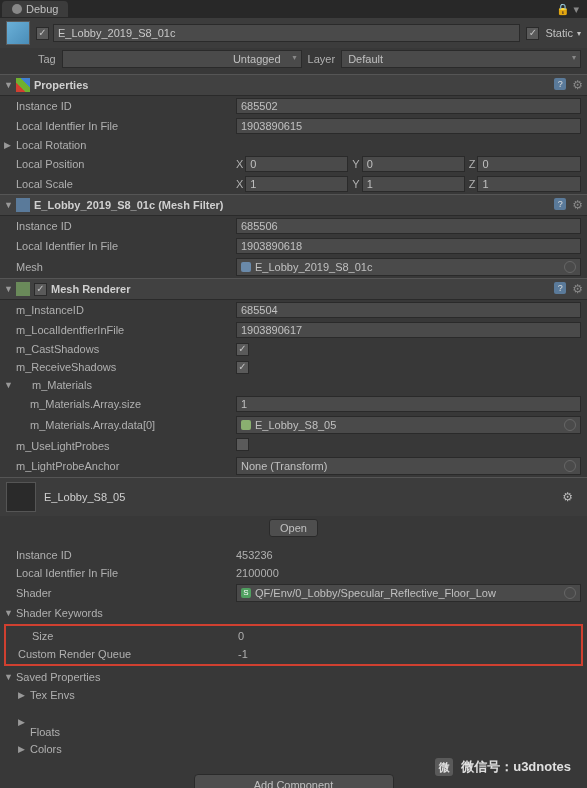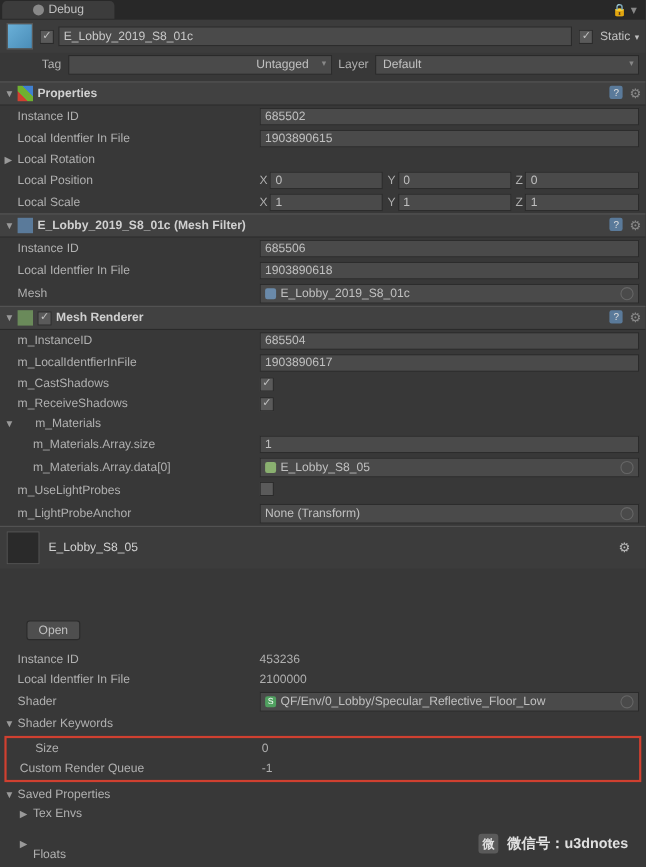--- a/index.html
+++ b/index.html
@@ -1,18 +1,18 @@
 <!DOCTYPE html>
 <html><head>
 <meta charset="utf-8">
 <style>
 * { margin:0; padding:0; box-sizing:border-box; font-family:Arial,sans-serif; }
 body { background:#383838; color:#b8b8b8; font-size:11px; width:587px; height:788px; overflow:hidden; position:relative; }
 .tab-bar { background:#282828; height:18px; display:flex; align-items:center; padding:0 2px; }
-.tab { background:#3c3c3c; border-radius:4px 4px 0 0; padding:2px 28px; display:flex; align-items:center; gap:4px; font-size:11px; color:#c0c0c0; }
+.tab { background:#3c3c3c; border-radius:4px 4px 0 0; padding:2px 10px; display:flex; align-items:center; gap:4px; font-size:11px; color:#c0c0c0; }
 .tab-icon { width:10px; height:10px; background:#888; border-radius:50%; display:inline-block; }
 .lock-area { margin-left:auto; padding:0 6px; color:#888; }
 .header-row { display:flex; align-items:center; padding:3px 6px; background:#3c3c3c; min-height:22px; }
 .go-cube { width:24px; height:24px; background:linear-gradient(135deg,#6ab0d8,#4a8db8); border:1px solid #5a5a5a; margin-right:6px; }
 .checkbox { width:13px; height:13px; background:#5a5a5a; border:1px solid #2a2a2a; display:inline-flex; align-items:center; justify-content:center; margin-right:4px; }
 .checkbox.checked::after { content:"✓"; color:#c0c0c0; font-size:10px; line-height:1; }
 .name-input { flex:1; background:#4a4a4a; border:1px solid #2a2a2a; color:#c8c8c8; padding:2px 4px; font-size:11px; }
 .static-chk { margin-left:6px; display:flex; align-items:center; gap:2px; color:#c0c0c0; }
 .tag-row { display:flex; align-items:center; padding:2px 6px 6px 38px; gap:6px; }
 .label { color:#b0b0b0; font-size:11px; }
@@ -219,21 +219,21 @@
         <span class="obj-picker"></span>
       </div>
     </span>
   </div>
 
 <div class="mat-header">
   <div class="mat-preview"></div>
   <span class="mat-name">E_Lobby_S8_05</span>
   <span class="gear" style="margin-right:8px;">⚙</span>
 </div>
-<div style="display:flex;justify-content:flex-start;padding:3px 24px;margin-top:44px;">
+<div style="display:flex;justify-content:center;padding:3px 24px;">
   <span class="open-btn">Open</span>
 </div>
 <div style="height:6px;"></div>
 <div class="prop-row">
     <span class="prop-label">Instance ID</span>
     <span class="prop-value">453236</span>
   </div>
 <div class="prop-row">
     <span class="prop-label">Local Identfier In File</span>
     <span class="prop-value">2100000</span>

